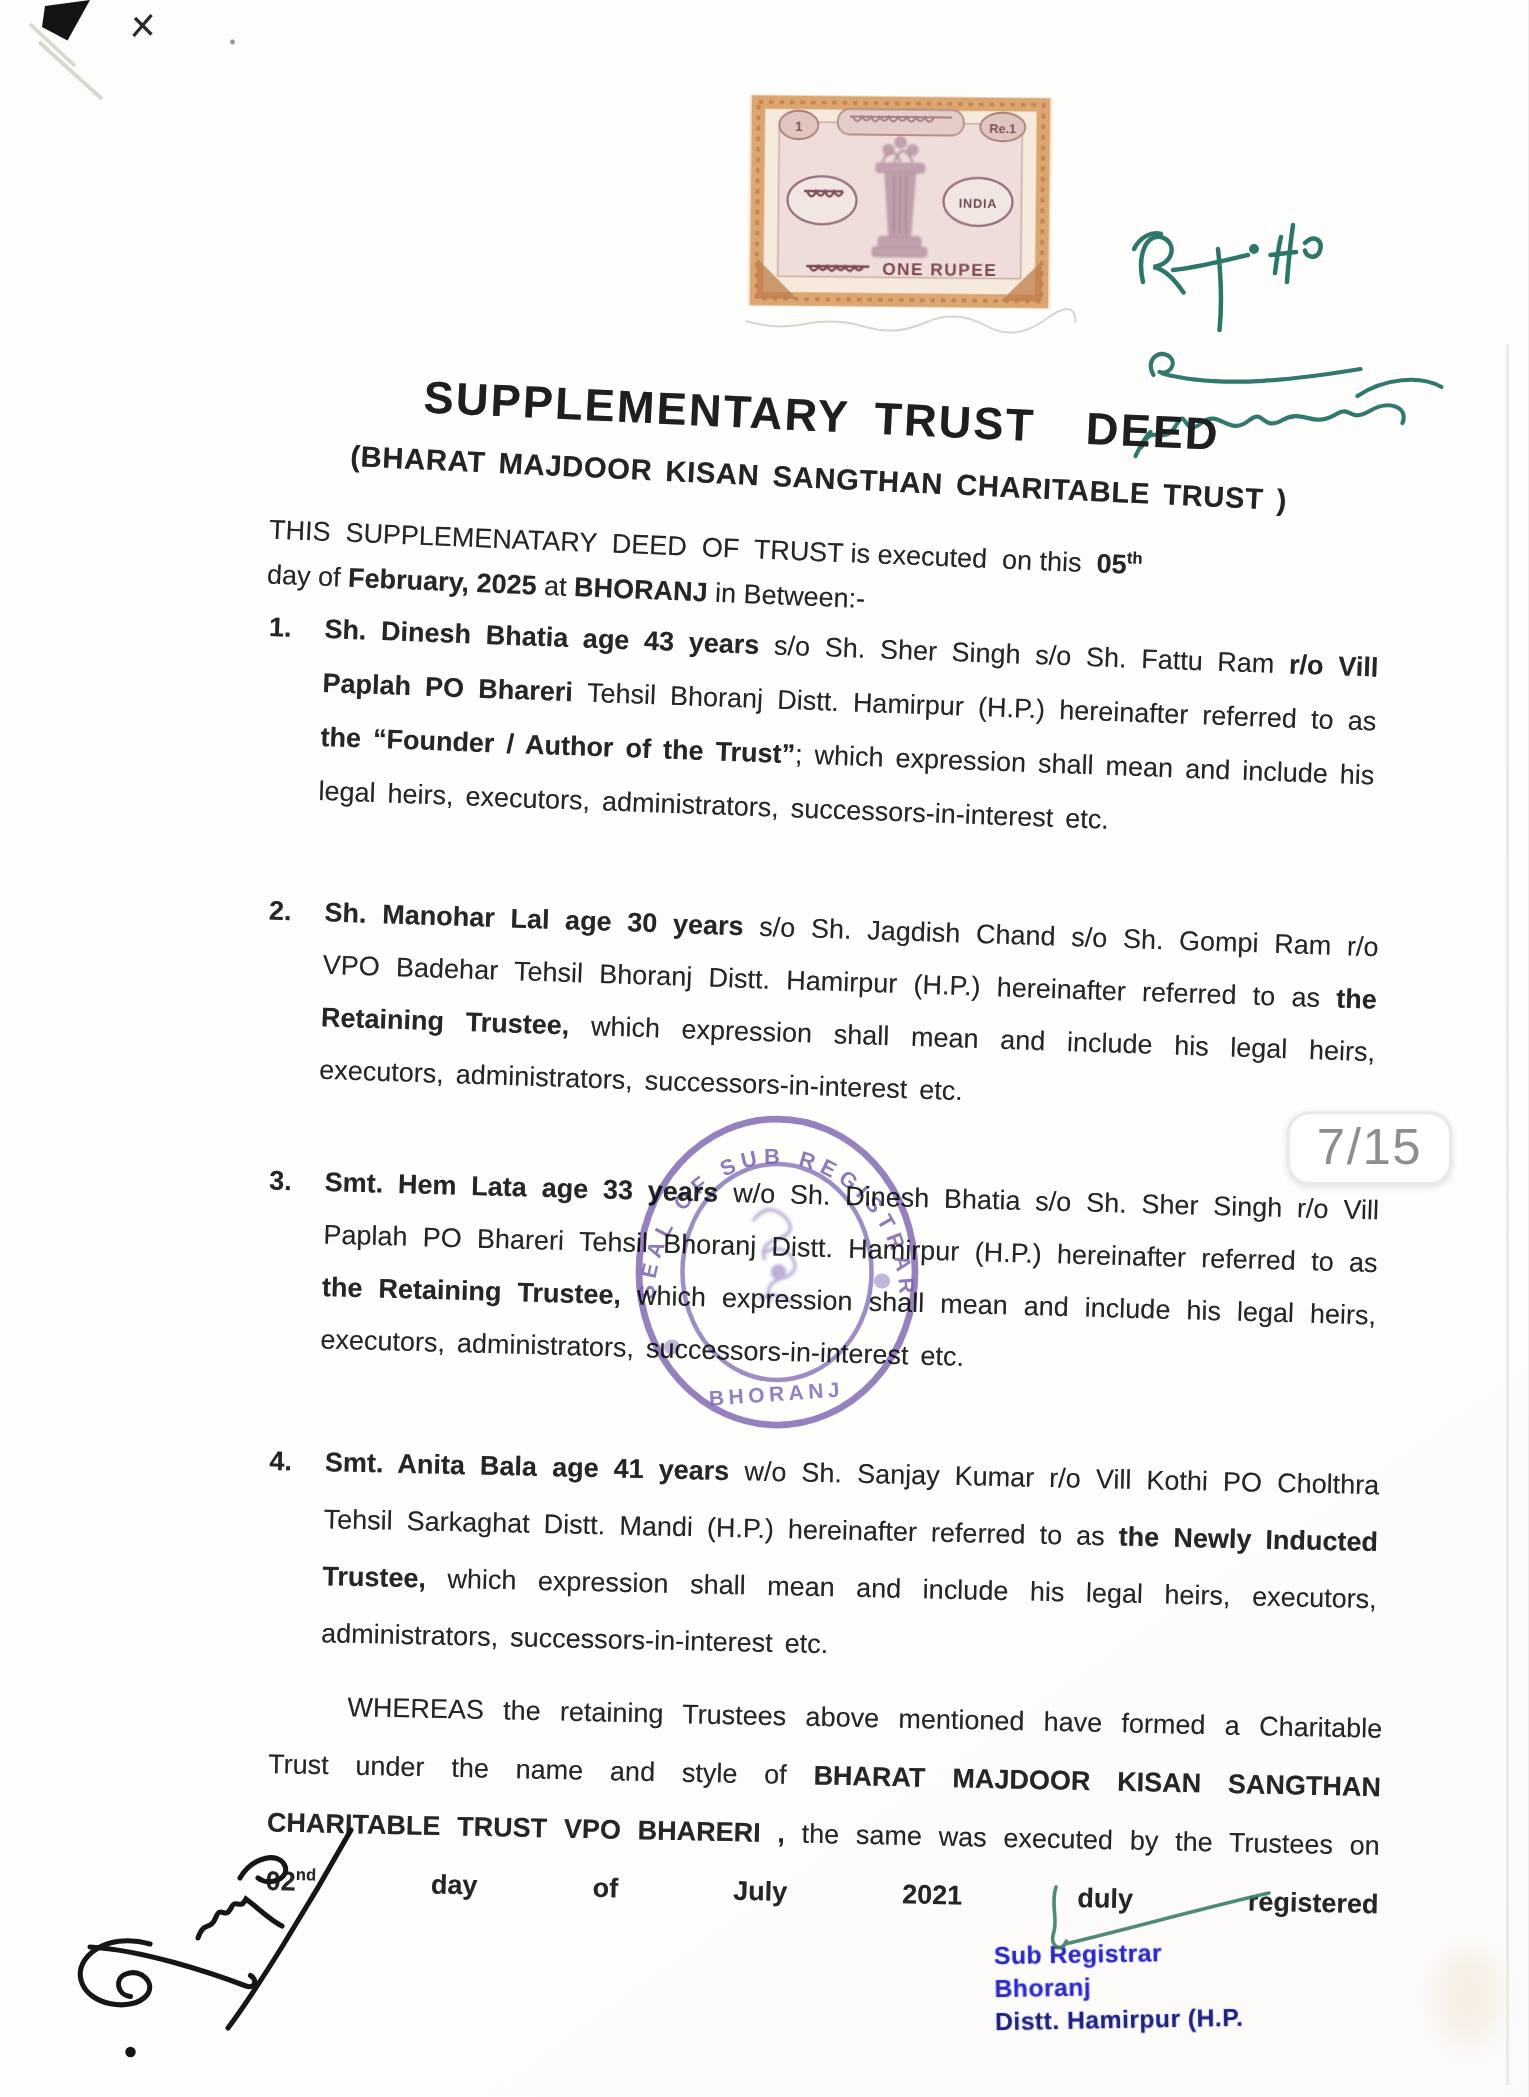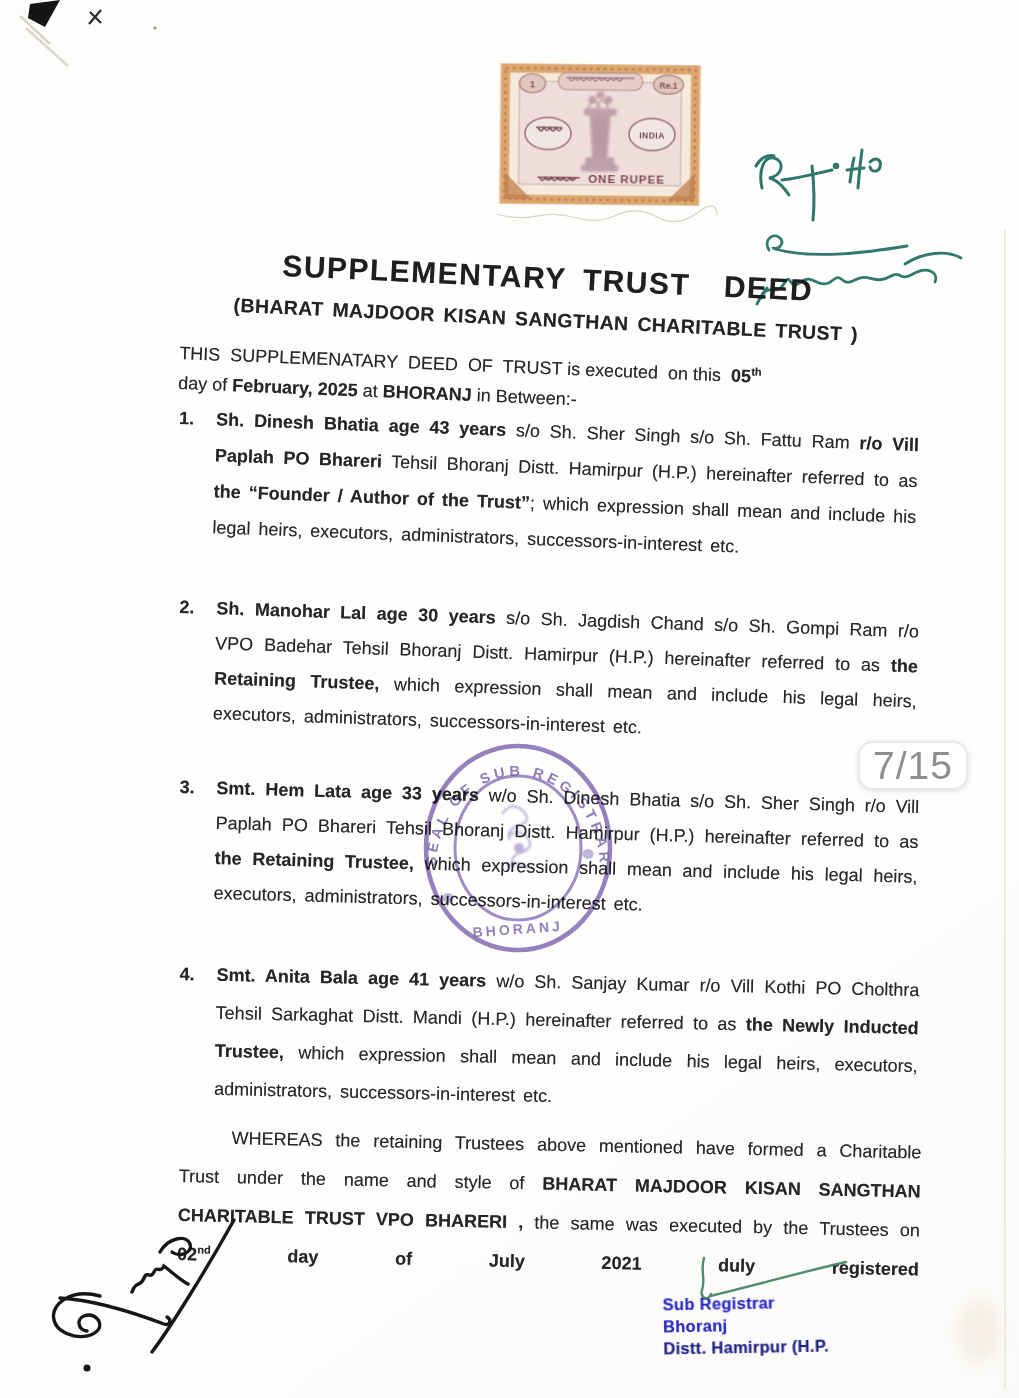--- a/index.html
+++ b/index.html
@@ -35,21 +35,21 @@
     text-indent:52px; word-spacing:3px;}
 
   
   .stamp-wrap{ left:496px; top:62px; width:208px; height:146px; transform:rotate(.6deg); filter:blur(.4px) saturate(.92); opacity:.96;}
   .perf-line{ left:495px; top:204px;}
 
   .seal{ left:420px; top:736px; width:196px; height:222px; filter:blur(.5px); mix-blend-mode:multiply; opacity:.9;}
 
   .page-badge{ left:858px; top:741px; width:106px; height:45px; background:#fff;
     border:2px solid #e9e9e9; border-radius:15px; box-shadow:0 1px 5px rgba(0,0,0,.13);
-    color:#8e8e8e; font-size:39px; line-height:45px; text-align:center; letter-spacing:1px;}
+    color:#8e8e8e; font-size:34px; line-height:45px; text-align:center; letter-spacing:1px;}
 
   .registrar-stamp{ left:663px; top:1292px; transform:rotate(-1deg); font-weight:700; font-size:16.5px; line-height:22px;
     color:#2b2bc4; letter-spacing:.3px; text-shadow:0 0 1px rgba(43,43,196,.45); filter:blur(.2px);}
   .registrar-stamp .l3{ color:#1f2380; }
 
   .edge-line{ left:1004px; top:230px; width:2px; height:1160px; background:#e9e6e1; opacity:.85;}
   .smudge{ left:958px; top:1300px; width:42px; height:62px; background:#efe3d2; border-radius:50%; filter:blur(7px); opacity:.5;}
 
   svg{display:block;}
 </style>

